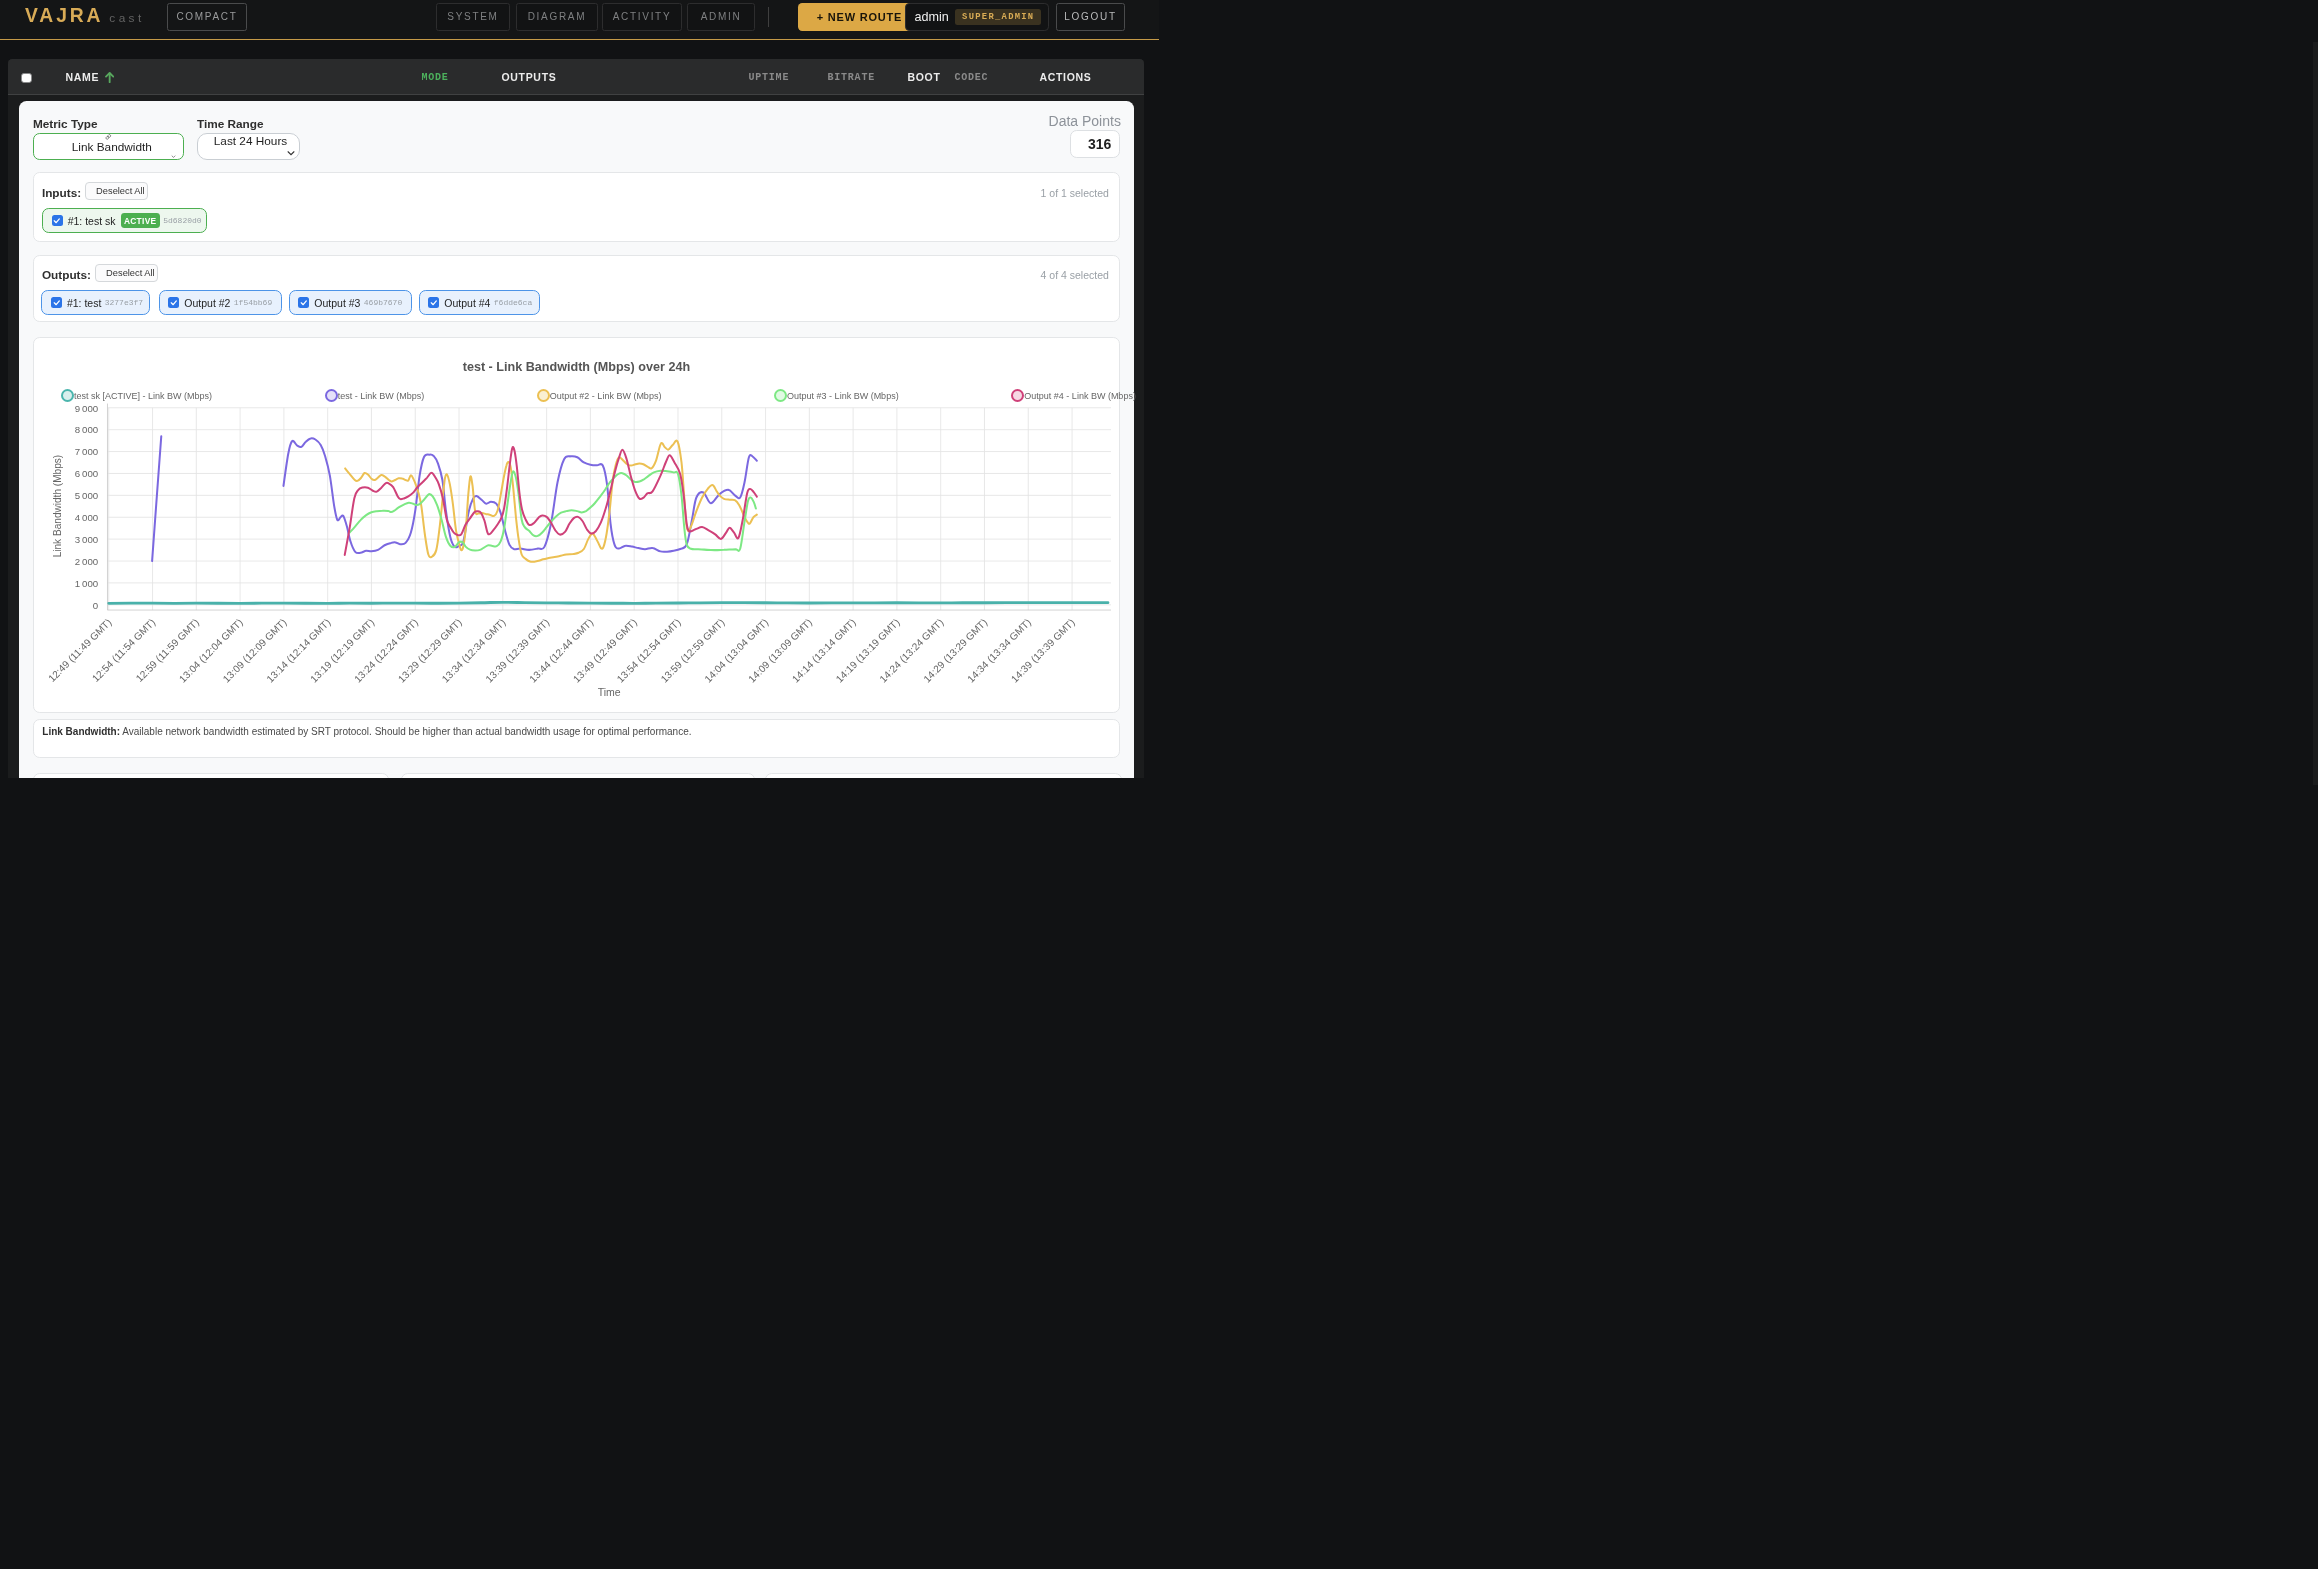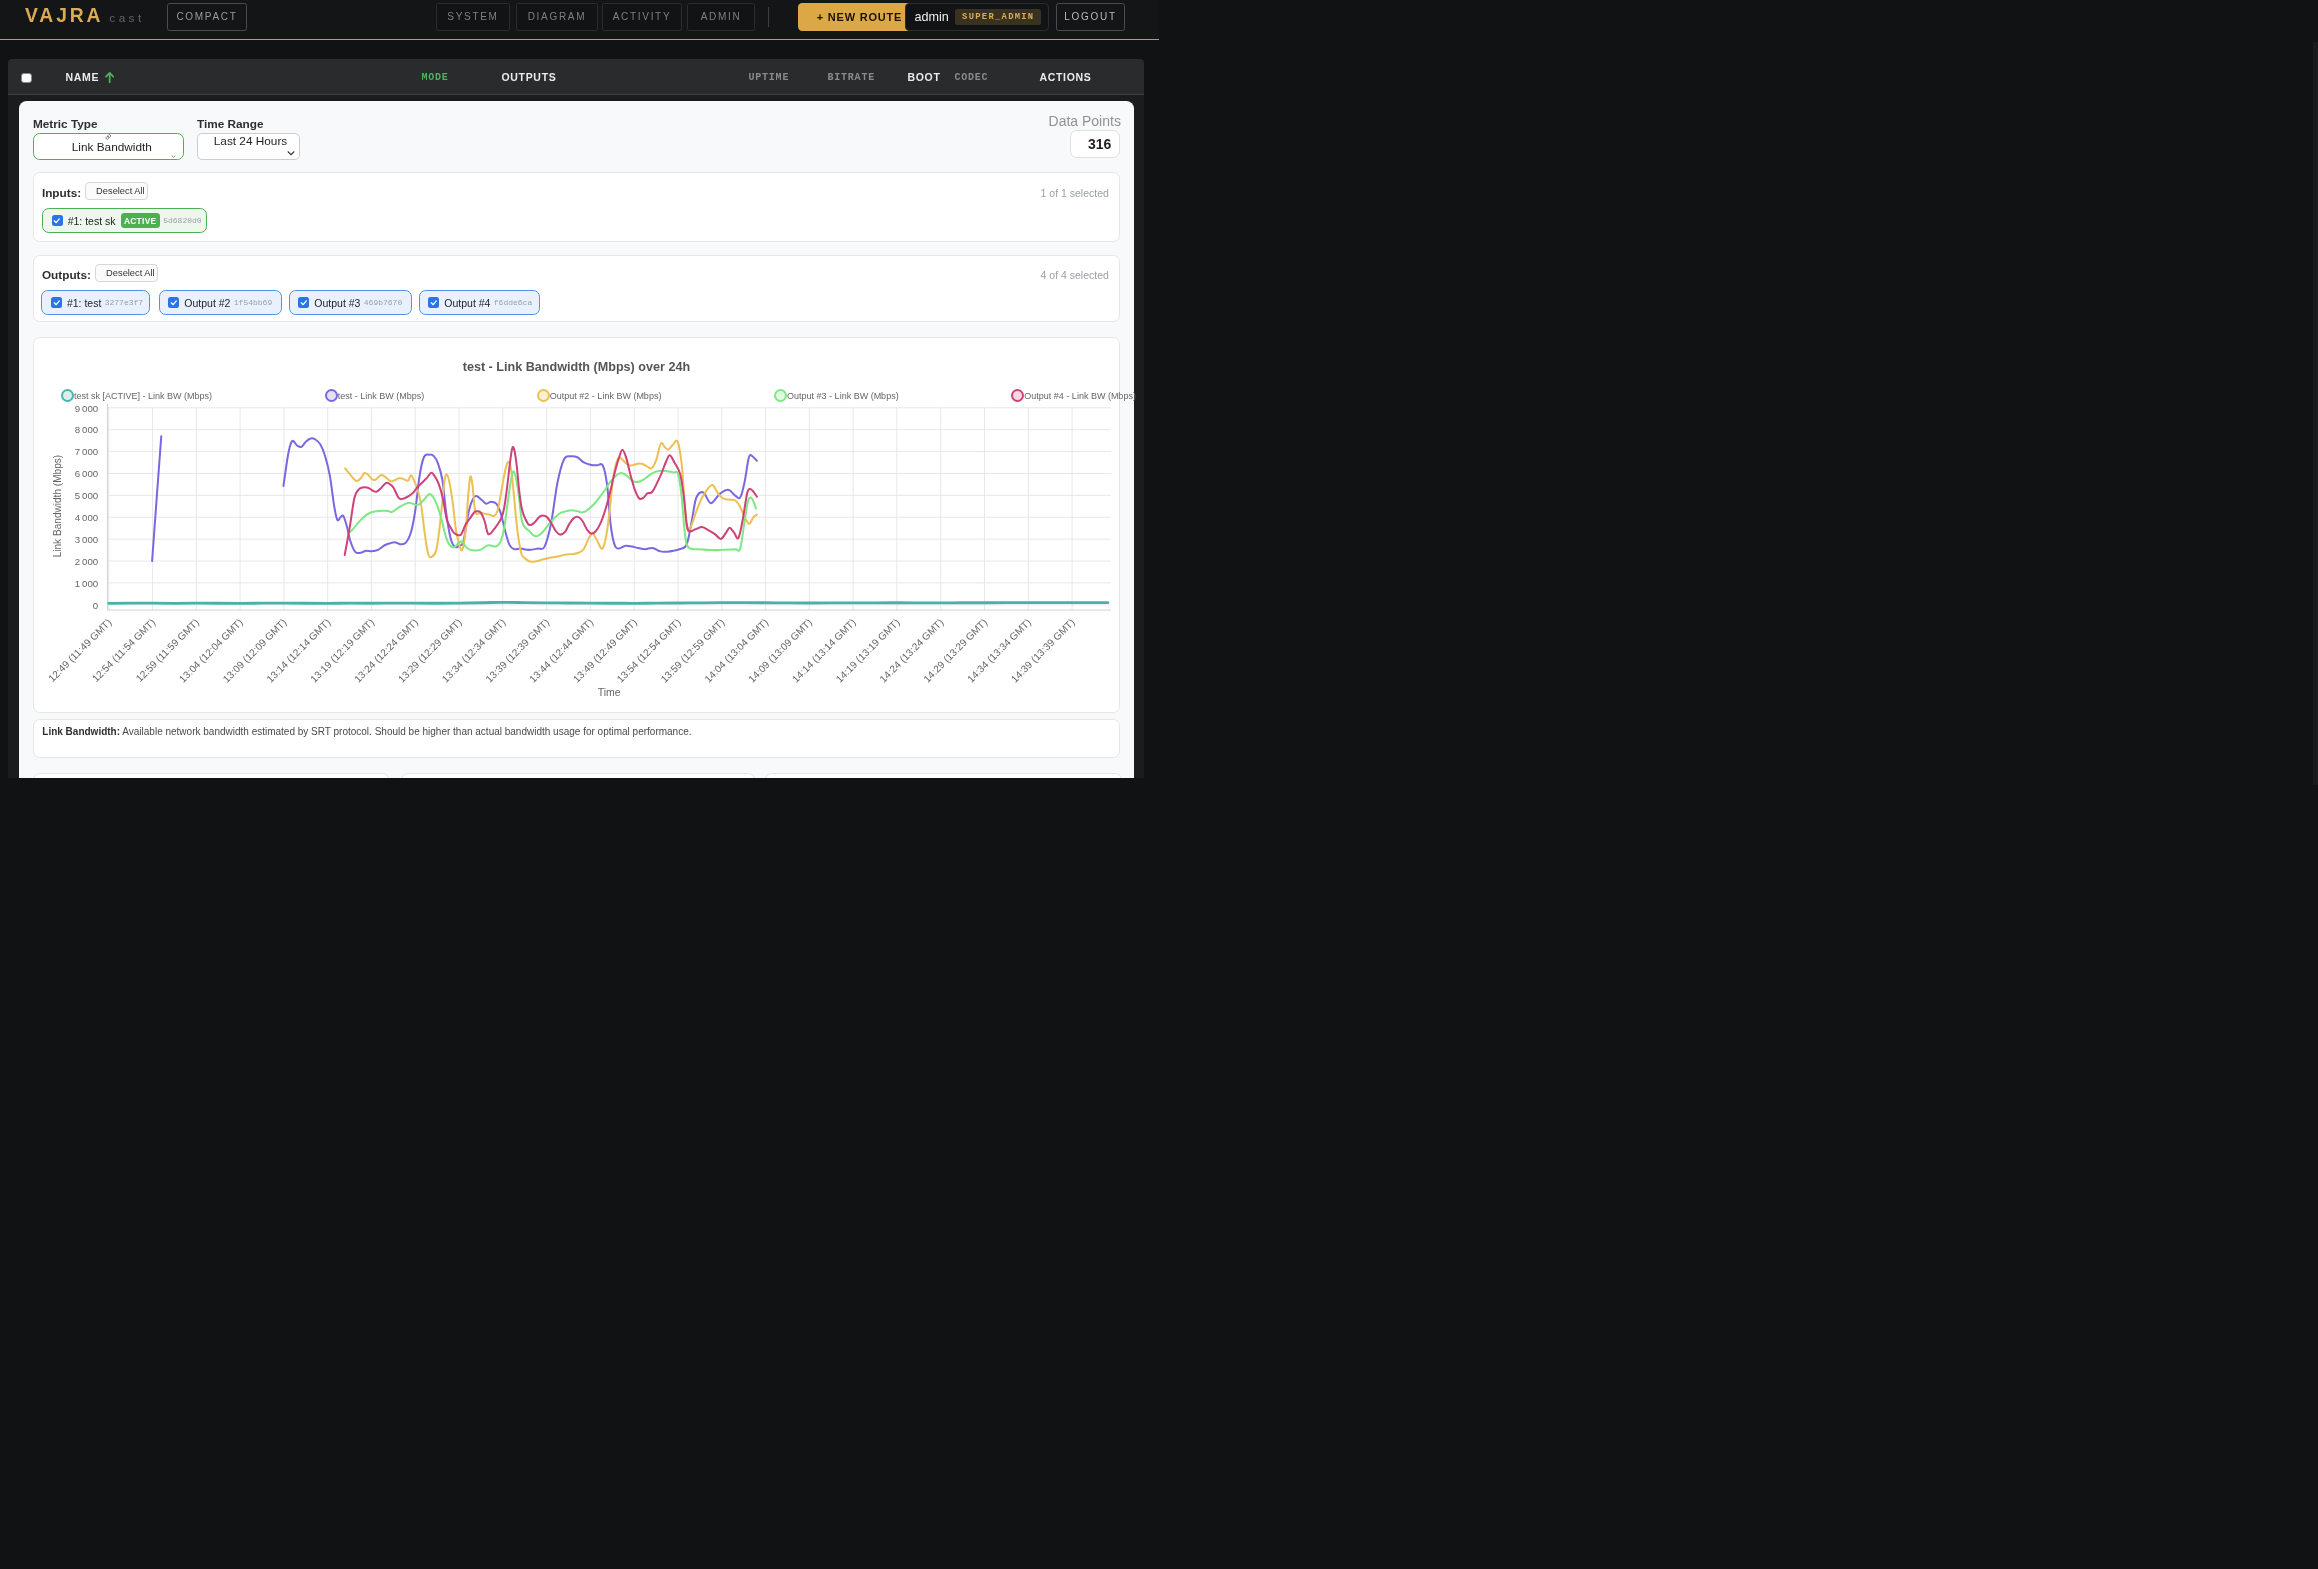--- a/index.html
+++ b/index.html
@@ -101,21 +101,21 @@
       <svg width="12.6" height="12.6" viewBox="0 0 24 24" fill="none" stroke="#333" stroke-width="2.4" stroke-linecap="round" style="margin-right:6.7px;">
         <path d="M10 13a5 5 0 0 0 7.5.5l3-3a5 5 0 0 0-7-7l-1.7 1.7"></path>
         <path d="M14 11a5 5 0 0 0-7.5-.5l-3 3a5 5 0 0 0 7 7l1.7-1.7"></path>
       </svg>
       Link Bandwidth
       <svg class="chev" width="11" height="11" viewBox="0 0 24 24" fill="none" stroke="#333" stroke-width="2.6" stroke-linecap="round">
           <path d="M5 9l7 7 7-7"></path>
         </svg>
     </div>
     <div class="label" style="left:178px;top:16px;">Time Range</div>
-    <div class="sel" style="left:178px;top:32px;width:103px;height:27px;border:0.8px solid #c9ced3;border-radius:5px;padding:0 3.4px 0 7.6px;font-size:11.8px;">
+    <div class="sel" style="left:178px;top:32px;width:103px;height:27px;border:0.8px solid #c9ced3;border-radius:10px;padding:0 3.4px 0 7.6px;font-size:11.8px;">
       Last 24 Hours
       <svg class="chev" width="10" height="10" viewBox="0 0 24 24" fill="none" stroke="#333" stroke-width="2.6" stroke-linecap="round">
           <path d="M5 9l7 7 7-7"></path>
         </svg>
     </div>
     <div style="position:absolute;left:977px;top:11.8px;width:125px;text-align:right;color:#8d9299;font-size:14px;">Data Points</div>
     <div style="position:absolute;left:1051px;top:29px;width:50px;height:28px;background:#fff;border:0.8px solid #dde0e3;border-radius:6.7px;display:flex;align-items:center;justify-content:flex-end;padding-right:7.6px;font-weight:bold;font-size:14px;color:#1f1f1f;">316</div>
 
     <div class="panel" style="top:71px;height:70px;">
       <div class="label" style="left:8px;top:12.6px;">Inputs:</div>

